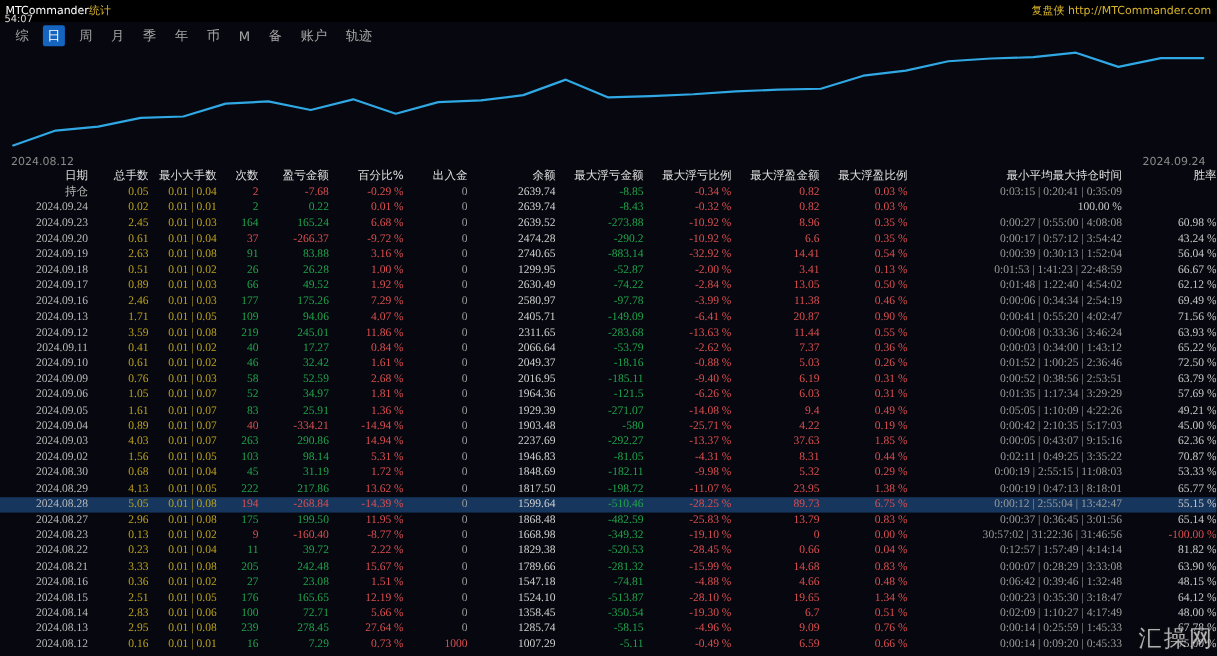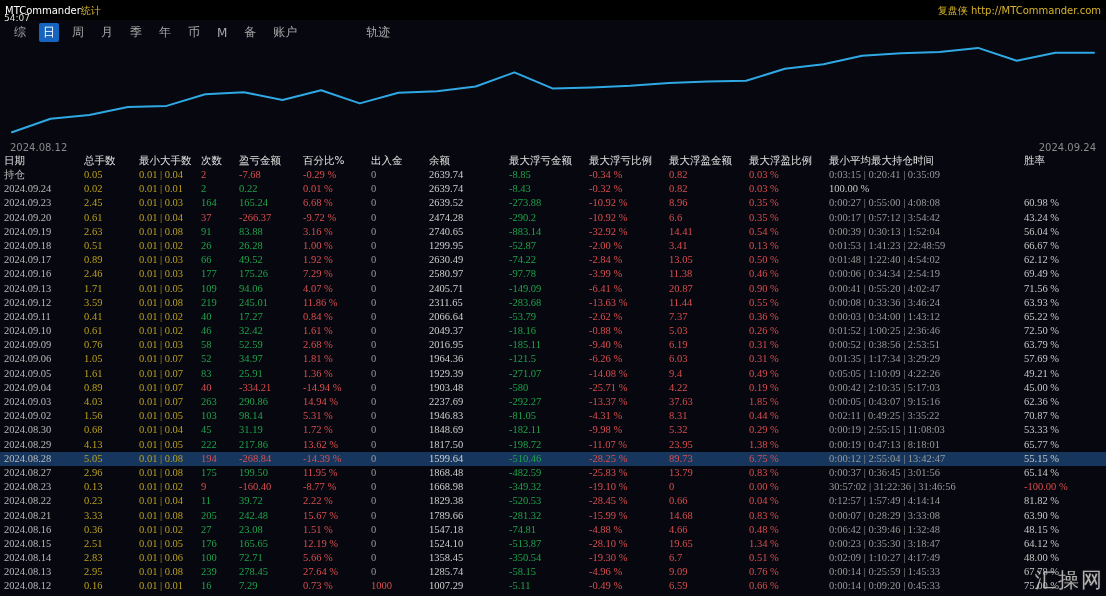--- a/index.html
+++ b/index.html
@@ -17,30 +17,31 @@
   .title-left { color:#fff; white-space:nowrap; }
   .gold { color:#d9b52a; }
   .brand { white-space:nowrap; cursor:pointer; }
   .timer { position:absolute; top:13px; left:4px; font-size:9px; color:#ddd; }
   .menubar {
     position:absolute; top:24px; left:10px; height:17px;
     display:flex; align-items:center; gap:9px; font-size:12px; color:#a8a8a8;
   }
   .menu-item { padding:1px 4px; border-radius:2px; cursor:pointer; white-space:nowrap; }
   .menu-item.active { background:#1565c0; color:#fff; }
-  .menu-item.gap-before { margin-left:52px; }
+  .menu-item.gap-before { }
   .chart-wrap { position:absolute; top:41px; left:8px; width:1090px; height:112px; }
   .chart-wrap svg { display:block; }
   .axis-label { position:absolute; bottom:0; font-size:10px; color:#8a8a8a; }
   .axis-label.left { left:2px; }
   .axis-label.right { right:2px; }
   .table-wrap { position:absolute; top:152px; left:0; width:1106px; bottom:0; font-size:10.5px; }
   .thead, .trow {
     display:grid;
     grid-template-columns:80px 55px 62px 38px 64px 68px 58px 80px 80px 80px 80px 80px 195px 86px;
+    text-align:right;
   }
   .thead { height:16px; line-height:16px; color:#e0e0e0; }
   .trow { height:14.2px; line-height:14.2px;font-family:Liberation Serif, serif; }
   .trow.selected { background:#16365e; }
   .th, .td { padding-left:4px; white-space:nowrap; overflow:hidden; }
   .c-date   { color:#b9b9b9; }
   .c-yellow { color:#b9a11c; }
   .c-green  { color:#1fa34a; }
   .c-red    { color:#d94f4f; }
   .c-light  { color:#cfcfcf; }

